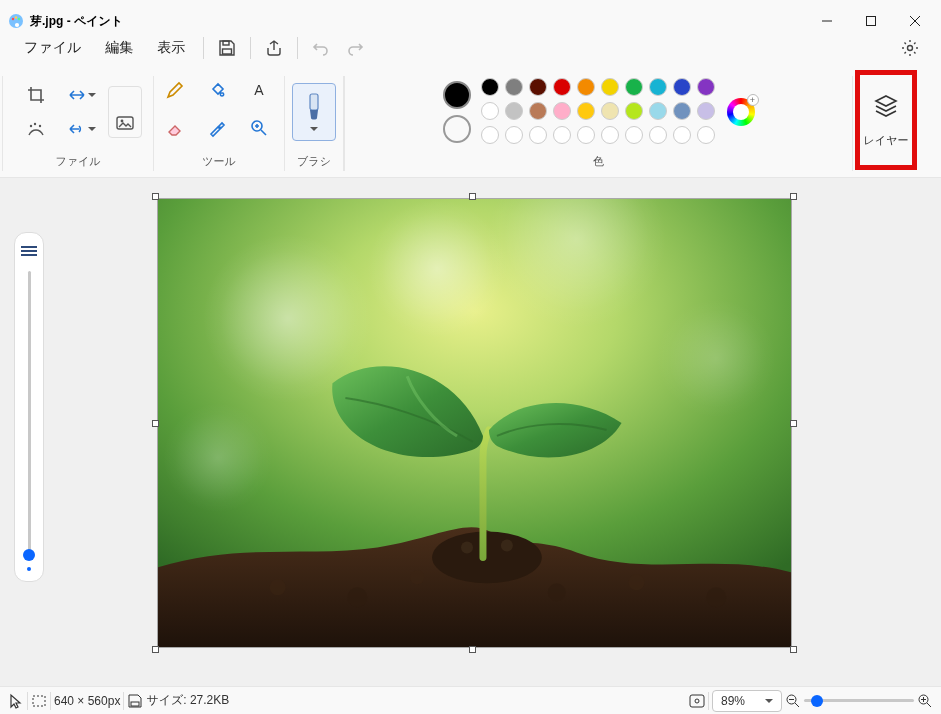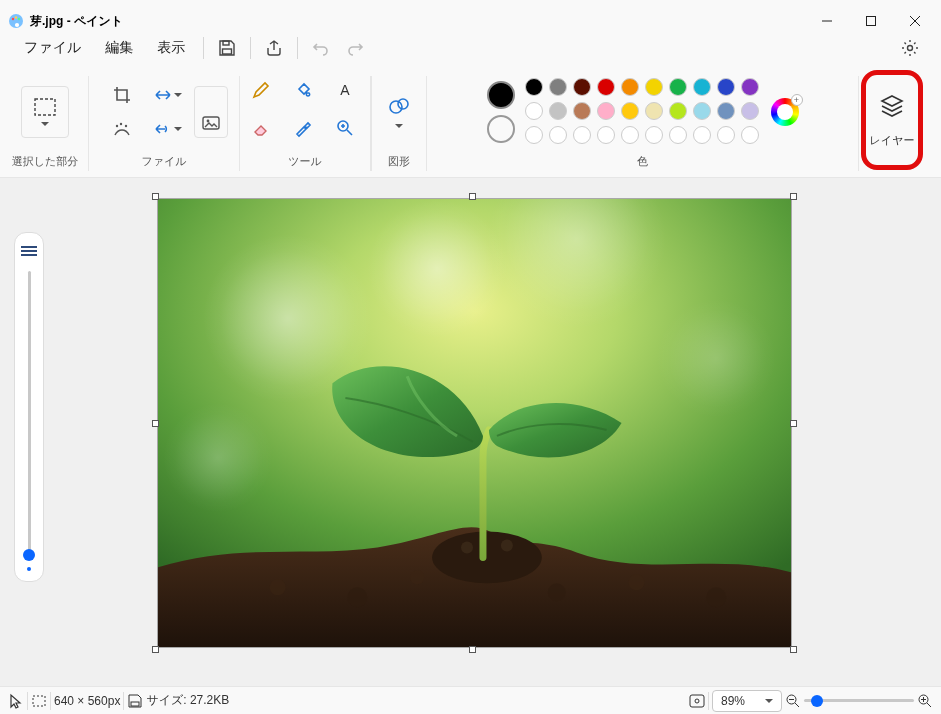--- a/index.html
+++ b/index.html
@@ -29,21 +29,21 @@
   .brush-btn { width: 44px; height: 58px; border: 1px solid #8fb0e0; background: #eaf1fb; border-radius: 4px; display: flex; flex-direction: column; align-items: center; justify-content: center; gap: 4px; }
   .shapes-btn { width: 40px; height: 52px; display: flex; flex-direction: column; align-items: center; justify-content: center; gap: 6px; }
   .big-circle { width: 28px; height: 28px; border-radius: 50%; border: 2px solid #999; }
   .big-circle.fill-black { background: #000; border: 2px solid #888; }
   .color-grid { display: grid; grid-template-columns: repeat(10, 20px); grid-auto-rows: 20px; gap: 4px; }
   .swatch { width: 18px; height: 18px; border-radius: 50%; border: 1px solid #ccc; }
   .swatch.empty { background: #fff; border: 1px solid #ccc; }
   .colorwheel { width: 28px; height: 28px; border-radius: 50%; background: conic-gradient(red,orange,yellow,lime,cyan,blue,magenta,red); position: relative; }
   .colorwheel::after { content: ""; position: absolute; inset: 6px; border-radius: 50%; background: #fff; }
   .colorwheel .plus { position: absolute; top: -4px; right: -4px; width: 12px; height: 12px; border-radius: 50%; background: #fff; border: 1px solid #bbb; display:flex;align-items:center;justify-content:center;font-size:9px;color:#666; }
-  .layers-btn { width: 62px; height: 100px; border: 5px solid #e10c0c; border-radius: 16px; display: flex; flex-direction: column; align-items: center; justify-content: center; gap: 14px; margin: 0 16px 0 2px; }
+  .layers-btn { width: 62px; height: 100px; border: 5px solid #e10c0c; border-radius: 0; display: flex; flex-direction: column; align-items: center; justify-content: center; gap: 14px; margin: 0 22px 0 2px; }
   .canvas-area { flex: 1; background: #f0f0f0; position: relative; overflow: hidden; }
   .slider-panel { position: absolute; left: 14px; top: 54px; width: 30px; height: 350px; background: #fff; border: 1px solid #ddd; border-radius: 12px; display: flex; flex-direction: column; align-items: center; padding: 10px 0; }
   .slider-track { width: 3px; flex: 1; background: #c8c8c8; border-radius: 2px; position: relative; margin: 10px 0 6px 0; }
   .slider-thumb { position: absolute; bottom: -6px; left: 50%; transform: translateX(-50%); width: 12px; height: 12px; border-radius: 50%; background: #0a66ff; }
   .slider-dot { width: 4px; height: 4px; border-radius: 50%; background: #0a66ff; margin-top: 6px; }
   .picture { position: absolute; left: 157px; top: 20px; width: 635px; height: 450px; background: #fff; border: 1px solid #a8a8a8; overflow: hidden; }
   .handle { position: absolute; width: 7px; height: 7px; background: #fff; border: 1px solid #555; }
   .h-tl { left: 152px; top: 15px; } .h-tm { left: 469px; top: 15px; } .h-tr { left: 790px; top: 15px; }
   .h-ml { left: 152px; top: 242px; } .h-mr { left: 790px; top: 242px; }
   .h-bl { left: 152px; top: 468px; } .h-bm { left: 469px; top: 468px; } .h-br { left: 790px; top: 468px; }
@@ -122,31 +122,20 @@
   <div class="iconbtn gear">
     <svg width="18" height="18" viewBox="0 0 18 18">
         <circle cx="9" cy="9" r="2.5" fill="none" stroke="#444" stroke-width="1.4"></circle>
         <path d="M9 1v2M9 15v2M1 9h2M15 9h2M3.5 3.5l1.4 1.4M13.1 13.1l1.4 1.4M14.5 3.5l-1.4 1.4M4.9 13.1l-1.4 1.4" stroke="#444" stroke-width="1.4"></path>
       </svg>
   </div>
 </div>
 
 <div class="ribbon">
 
-  <div class="group" style="width:86px">
-    <div class="gbody">
-      <div class="sel-btn">
-        <svg width="22" height="20" viewBox="0 0 22 20">
-            <rect x="1" y="1" width="20" height="16" fill="none" stroke="#444" stroke-width="1.4" stroke-dasharray="3 2"></rect>
-          </svg>
-        <span class="caret"></span>
-      </div>
-    </div>
-    <div class="glabel">選択した部分</div>
-  </div>
   <div class="group-div"></div>
 
   <div class="group" style="width:150px">
     <div class="gbody" style="gap:4px; flex-wrap:wrap; width:140px; align-content:center;">
       <div style="display:grid; grid-template-columns:44px 44px; grid-template-rows:32px 32px; gap:2px; align-items:center; justify-items:center;">
         <div class="mini">
             <svg width="18" height="18" viewBox="0 0 18 18">
               <path d="M4 1v13h13M1 4h13v13" fill="none" stroke="#555" stroke-width="1.6"></path>
             </svg>
           </div>
@@ -217,34 +206,34 @@
               <circle cx="7" cy="7" r="5" fill="none" stroke="#2477d6" stroke-width="1.6"></circle>
               <path d="M11 11l5 5M5 7h4M7 5v4" stroke="#2477d6" stroke-width="1.6"></path>
             </svg>
           </div>
       </div>
     </div>
     <div class="glabel">ツール</div>
   </div>
   <div class="group-div"></div>
 
-  <div class="group-div"></div>
-
-  <div class="group" style="width:54px">
+  <div class="group" style="width:58px">
     <div class="gbody">
-      <div class="shapes-btn">
-        <svg width="22" height="22" viewBox="0 0 22 22">
-            <circle cx="8" cy="11" r="6" fill="none" stroke="#2477d6" stroke-width="1.6"></circle>
-            <circle cx="15" cy="8" r="5" fill="none" stroke="#2477d6" stroke-width="1.6"></circle>
+      <div class="brush-btn">
+        <svg width="20" height="30" viewBox="0 0 20 30">
+            <rect x="6" y="1" width="8" height="16" rx="2" fill="#d8e4f3" stroke="#5e87c2" stroke-width="1.2"></rect>
+            <path d="M6 17h8l-1 8c0 2-6 2-6 0z" fill="#4b6fa6"></path>
           </svg>
         <span class="caret"></span>
       </div>
     </div>
-    <div class="glabel">図形</div>
-  </div>
+    <div class="glabel">ブラシ</div>
+  </div>
+  <div class="group-div"></div>
+
   <div class="group-div"></div>
 
   <div class="group" style="flex:1">
     <div class="gbody" style="gap:10px">
       <div style="display:flex;flex-direction:column;gap:6px;align-items:center">
         <div class="big-circle fill-black"></div>
         <div class="big-circle"></div>
       </div>
       <div class="color-grid" id="color-grid">
           <div class="swatch" style="background: rgb(0, 0, 0);"></div>

